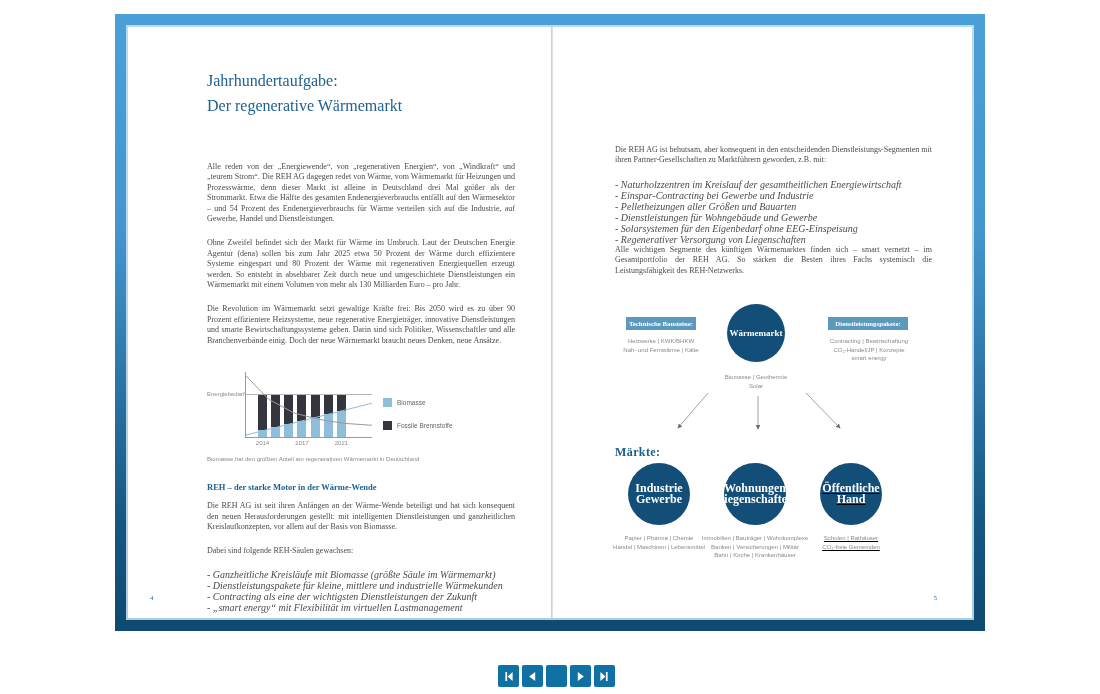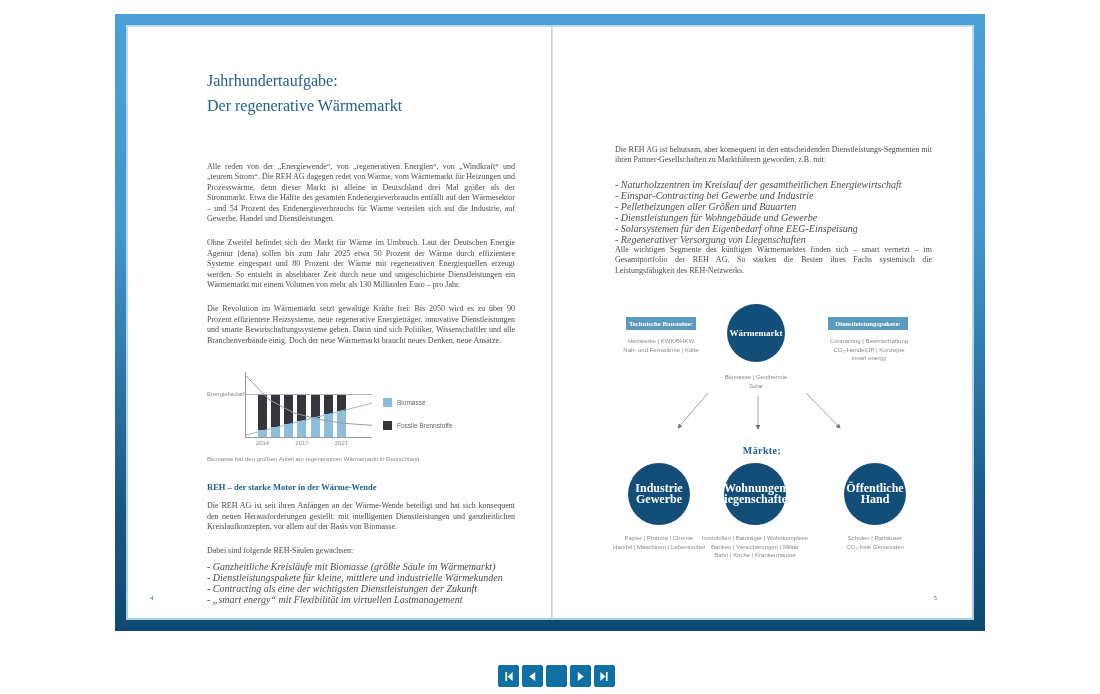--- a/index.html
+++ b/index.html
@@ -21,21 +21,21 @@
   .spine { width:2px; height:591px;
     background:linear-gradient(90deg,#c9c9c9,#e9e9e9); }
 
   
   .title { font-weight:400; color:#20618f; font-size:16px; line-height:25px; }
   .title span { display:block; }
   .body-block.first { margin-top:44px; }
   .para { font-size:8px; line-height:10.4px; color:#4b4b50; text-align:justify;
           margin-bottom:14px; }
   .subhead { font-size:8.5px; font-weight:700; color:#1b5f8e; margin-top:16px; margin-bottom:9px; }
-  .lead { margin-top:12px; margin-bottom:4px; }
+  .lead { margin-top:12px; margin-bottom:12px; }
   .bullets { margin-top:2px; }
   .bullet { font-size:10px; line-height:11px; font-style:italic; color:#4b4b50; }
   .mt13 { margin-top:13px; }
   .mt12 { margin-top:12px; }
   .page-right .para { margin-bottom:0; }
   .page-right .mt12 { margin-top:0; }
   .pagenum { position:absolute; bottom:16px; font-size:7px; color:#2a6a99; }
   .pn-left { left:22px; } .pn-right { right:35px; }
 
   
@@ -71,28 +71,28 @@
   .dg-box-right { left:213px; top:18px; width:80px; }
   .dg-cap { position:absolute; font-size:6px; line-height:8.5px; color:#8a8a8a; text-align:center; }
   .dg-cap-left   { left:-10px; top:38px; width:112px; }
   .dg-cap-center { left:71px;  top:74px; width:140px; }
   .dg-cap-right  { left:194px; top:38px; width:120px; }
   .dg-circle-main { position:absolute; left:112px; top:5px; width:58px; height:58px;
     border-radius:50%; background:#124e78; color:#ffffff; display:flex; align-items:center;
     justify-content:center; font-family:"Liberation Serif","DejaVu Serif",serif;
     font-weight:700; font-size:9px; }
   .dg-arrows { position:absolute; left:0; top:88px; }
-  .dg-maerkte { position:absolute; left:0; top:146px; width:294px; text-align:center;
-    font-family:"Liberation Serif","DejaVu Serif",serif; font-weight:700; font-size:10px;
+  .dg-maerkte { position:absolute; left:0; top:146px; width:294px; 
+    font-family:"Liberation Serif","DejaVu Serif",serif; font-weight:700; font-size:12px;
     color:#1b5f8e; letter-spacing:.4px; }
   .markets { position:absolute; left:0; top:0; width:100%; height:100%; }
   .market { position:absolute; top:164px; width:140px; text-align:center; }
   .market:nth-child(1) { left:-26px; }
   .market:nth-child(2) { left:70px;  }
-  .market:nth-child(3) { left:190px; }
+  .market:nth-child(3) { left:166px;text-decoration:underline; }
   .market-circle { width:62px; height:62px; border-radius:50%; background:#124e78;
     margin:0 auto; display:flex; flex-direction:column; align-items:center; justify-content:center;
     color:#ffffff; font-family:"Liberation Serif","DejaVu Serif",serif; font-weight:700;
     font-size:12px; line-height:11px; }
   .market-cap { position:static; margin-top:9px; }
 
   
   .nav { position:absolute; left:498px; top:665px; display:flex; gap:3px; }
   .nav-btn { width:21px; height:22px; background:#0f70a3; border:none; border-radius:2px;
     display:flex; align-items:center; justify-content:center; cursor:pointer; padding:0; }

